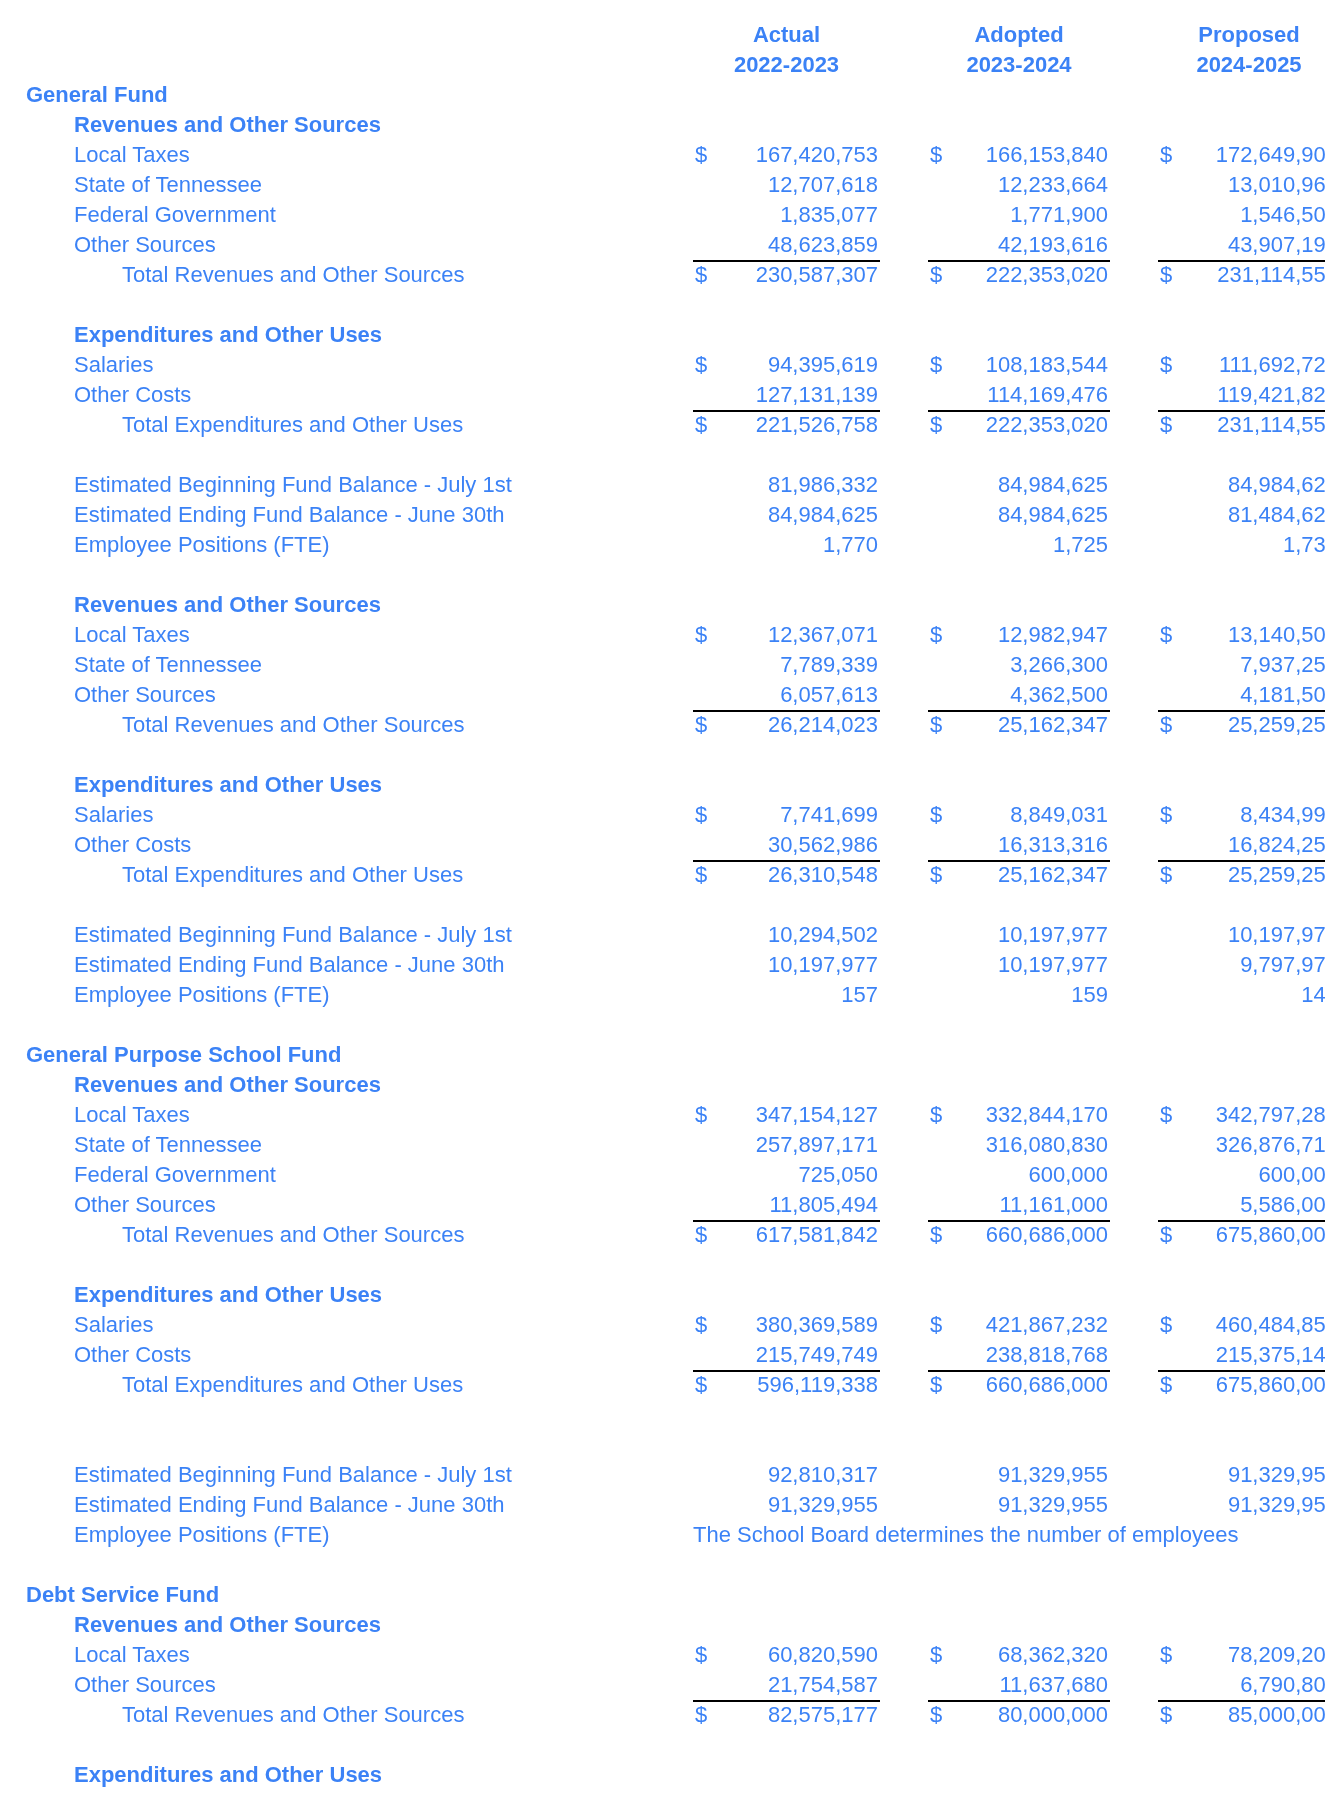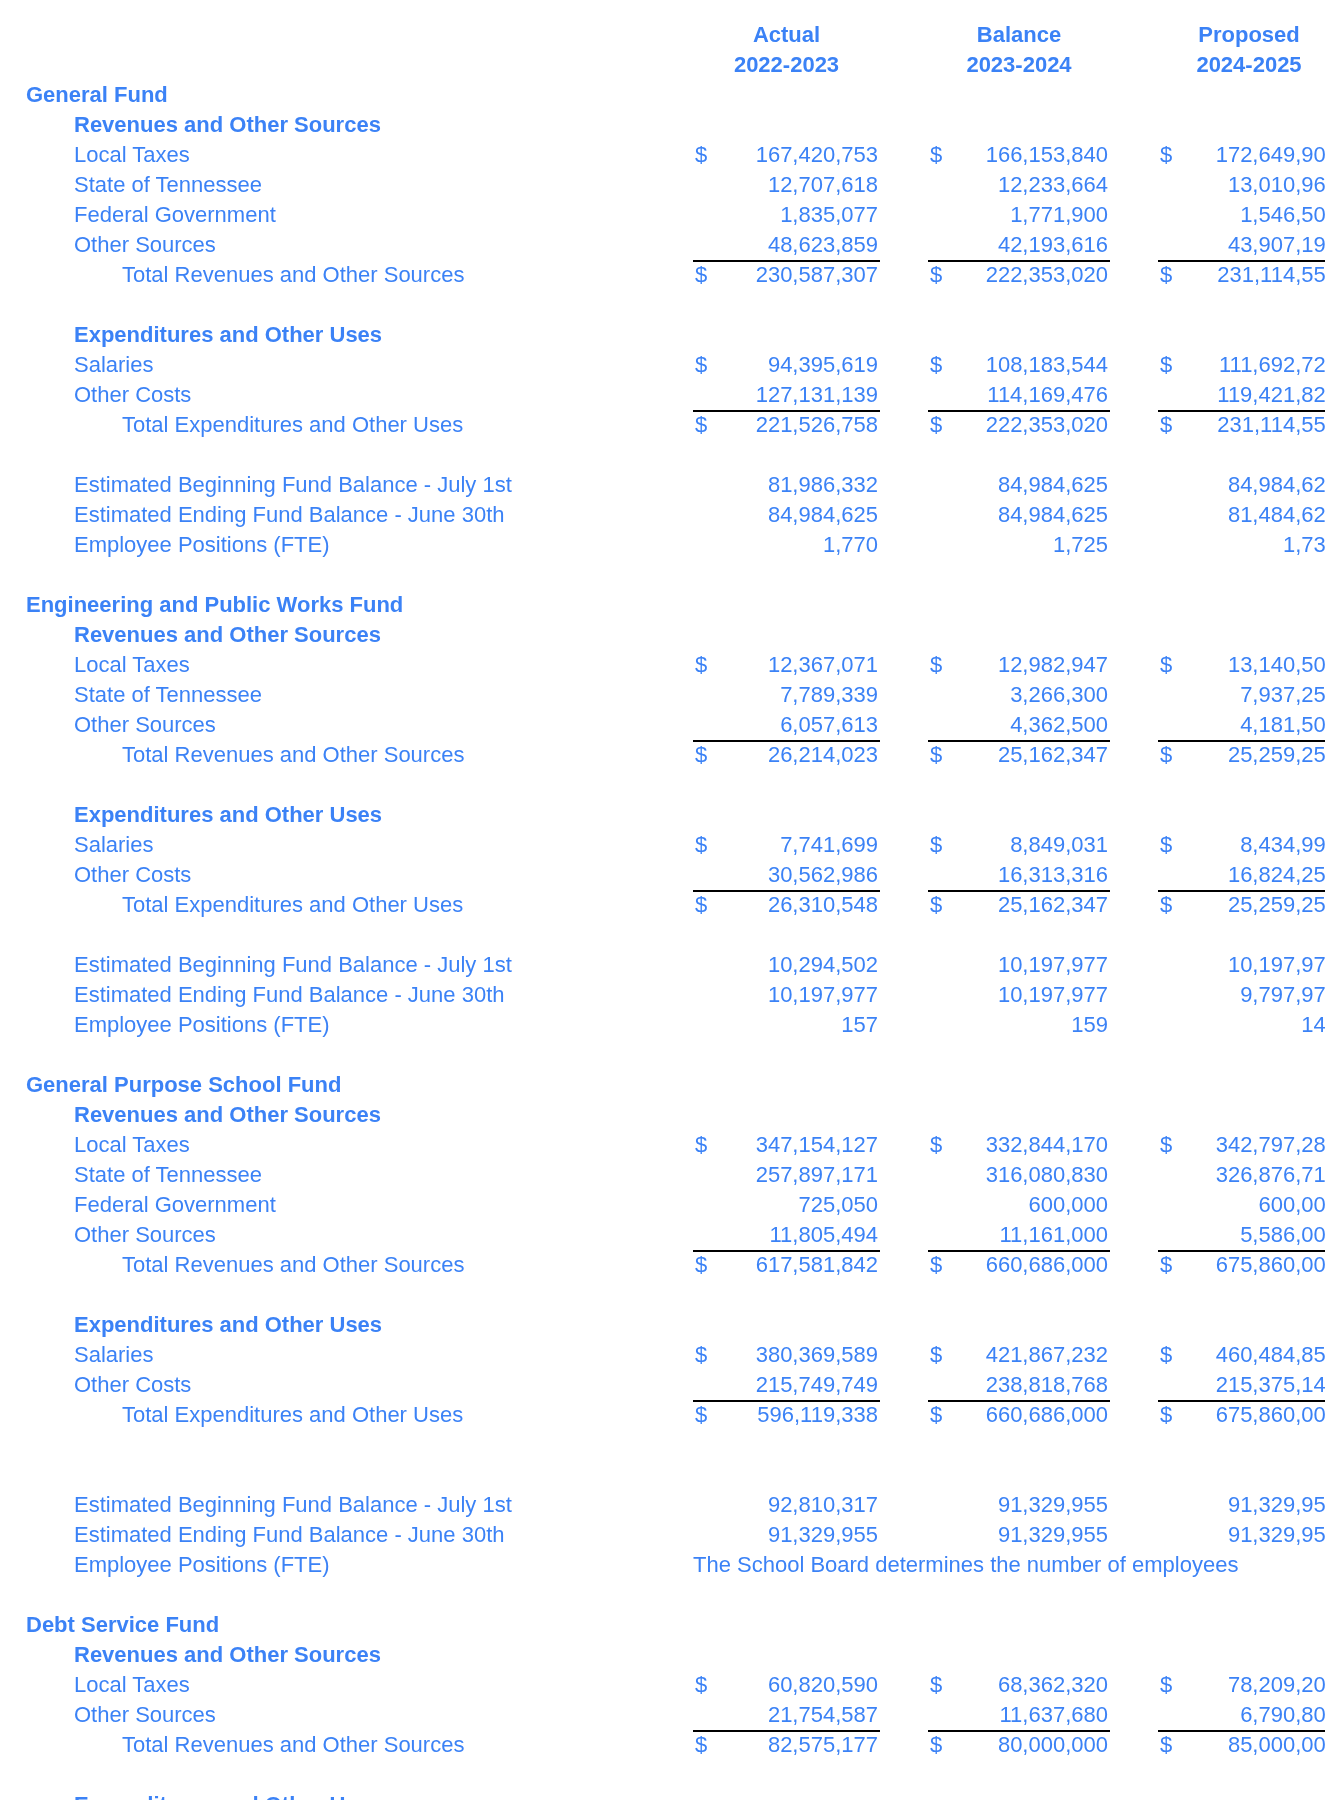--- a/index.html
+++ b/index.html
@@ -36,21 +36,21 @@
 </style>
 </head>
 <body>
 
 <div class="page">
   <div class="inner">
 
     <div class="row">
       <div class="lbl"></div>
       <div class="hcell">Actual</div>
-      <div class="hcell">Balance</div>
+      <div class="hcell">Adopted</div>
       <div class="hcell">Proposed</div>
     </div>
     <div class="row">
       <div class="lbl"></div>
       <div class="hcell">2022-2023</div>
       <div class="hcell">2023-2024</div>
       <div class="hcell">2024-2025</div>
     </div>
 
     <div>
@@ -204,23 +204,20 @@
           </div>
           <div class="val">
             <span class="num">1,725</span>
           </div>
           <div class="val">
             <span class="num">1,735</span>
           </div>
         </div>
         <div class="row spacer"></div>
         <div class="row">
-          <div class="lbl ind0 b">Engineering and Public Works Fund</div>
-        </div>
-        <div class="row">
           <div class="lbl ind1 b">Revenues and Other Sources</div>
         </div>
         <div class="row">
           <div class="lbl ind1">Local Taxes</div>
           <div class="val">
             <span class="ds">$</span>
             <span class="num">12,367,071</span>
           </div>
           <div class="val">
             <span class="ds">$</span>

